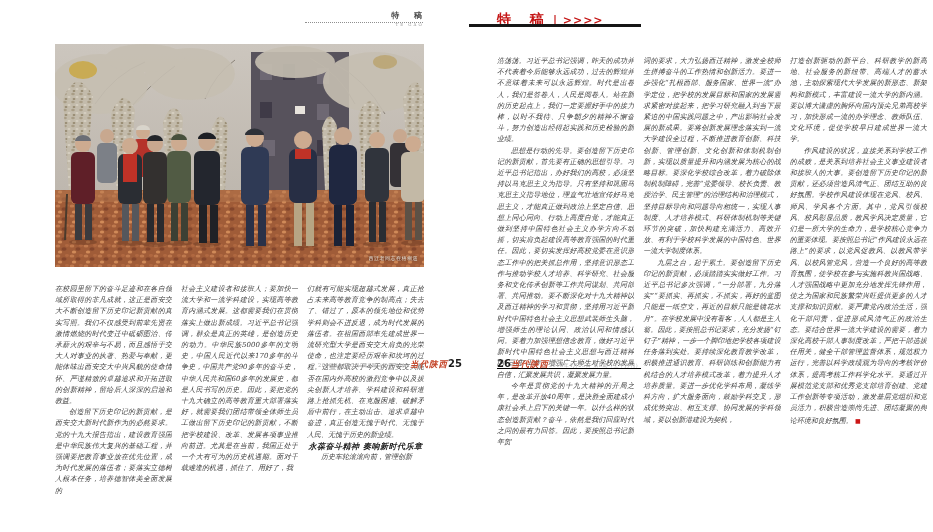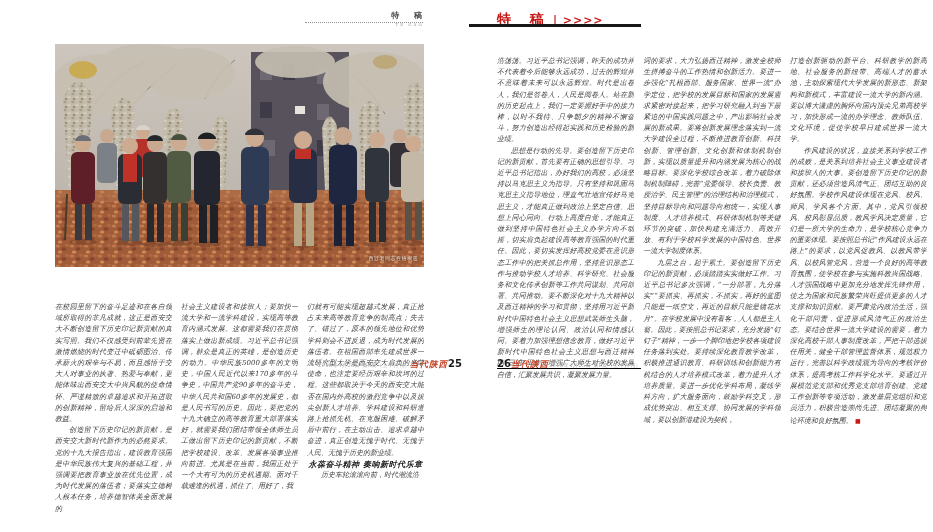--- a/index.html
+++ b/index.html
@@ -20,21 +20,21 @@
 
   
   .photo-wrap{position:absolute;left:55px;top:44px;width:369px;height:223px;overflow:hidden;background:#c9c3bb;}
   .photo-caption{
     position:absolute;right:6px;bottom:6px;color:#f2ece4;font-size:5px;
     font-style:normal;letter-spacing:.5px;text-shadow:0 0 2px rgba(60,30,10,.8);
   }
 
   
   .cols{position:absolute;display:flex;gap:9px;}
-  #lp-cols{left:55px;top:302px;width:369px;height:218px;}
+  #lp-cols{left:55px;top:284px;width:369px;height:218px;}
   #rp-cols{left:31px;top:56px;width:430px;height:468px;}
   .col{flex:1;overflow:hidden;}
   .bodytext{font-size:7px;line-height:11.2px;text-align:justify;color:#3c3c3c;font-style:italic;}
   .bodytext p{margin:0;text-indent:2em;}
   .bodytext p.cont{text-indent:0;}
   .subhead{
     font-weight:bold;font-size:8px;text-align:center;color:#1c1c1c;
     margin:6px 0 5px;text-indent:0 !important;letter-spacing:.5px;
   }
   .endmark{color:#cc1616;font-style:normal;font-size:6px;}
@@ -237,21 +237,21 @@
     <div class="col">
       <p class="cont">在校园里留下的奋斗足迹和在各自领域所取得的非凡成就，这正是西安交大不断创造留下历史印记新贡献的真实写照。我们不仅感受到前辈先贤在激情燃烧的时代变迁中砥砺图治、传承薪火的艰辛与不易，而且感悟于交大人对事业的执著、热爱与奉献，更能体味出西安交大中兴风貌的使命情怀、严谨精致的卓越追求和开拓进取的创新精神，留给后人深深的启迪和教益。</p>
       <p>创造留下历史印记的新贡献，是西安交大新时代新作为的必然要求。党的十九大报告指出，建设教育强国是中华民族伟大复兴的基础工程，并强调要把教育事业放在优先位置，成为时代发展的落伍者；要落实立德树人根本任务，培养德智体美全面发展的</p>
     </div>
     <div class="col">
       <p class="cont">社会主义建设者和接班人；要加快一流大学和一流学科建设，实现高等教育内涵式发展。这都需要我们在贯彻落实上做出新成绩。习近平总书记强调，群众是真正的英雄，是创造历史的动力。中华民族5000多年的文明史，中国人民近代以来170多年的斗争史，中国共产党90多年的奋斗史，中华人民共和国60多年的发展史，都是人民书写的历史。因此，要把党的十九大确立的高等教育重大部署落实好，就需要我们团结带领全体师生员工做出留下历史印记的新贡献，不断把学校建设、改革、发展各项事业推向前进。尤其是在当前，我国正处于一个大有可为的历史机遇期。面对千载难逢的机遇，抓住了、用好了，我</p>
     </div>
     <div class="col">
       <p class="cont">们就有可能实现超越式发展，真正抢占未来高等教育竞争的制高点；失去了、错过了，原本的领先地位和优势学科则会不进反退，成为时代发展的落伍者。在祖国西部率先建成世界一流研究型大学是西安交大肩负的光荣使命，也注定要经历艰辛和坎坷的过程。这些都取决于今天的西安交大能否在国内外高校的激烈竞争中以及拔尖创新人才培养、学科建设和科研道路上抢抓先机、在克服困难、破解矛盾中前行，在主动出击、追求卓越中奋进，真正创造无愧于时代、无愧于人民、无愧于历史的新业绩。</p>
       <p class="subhead">永葆奋斗精神 奏响新时代乐章</p>
-      <p>历史车轮滚滚向前，时代潮流浩</p>
+      <p>历史车轮滚滚向前，管理创新</p>
     </div>
   </div>
 
   <div class="footer" id="lp-footer">
     <span class="issue">2018年4月25日 第8期（上半月刊）</span>
     <span class="maglogo">当代陕西</span>
     <span class="pagenum">25</span>
   </div>
 </div>
 
@@ -259,20 +259,21 @@
 
   <div class="rp-header">
     <span class="rp-title">特 稿</span><span class="rp-arrows">| &gt;&gt;&gt;&gt;</span>
   </div>
   <div class="rp-rule"></div>
 
   <div class="cols bodytext" id="rp-cols">
     <div class="col">
       <p class="cont">浩荡荡。习近平总书记强调，昨天的成功并不代表着今后能够永远成功，过去的辉煌并不意味着未来可以永远辉煌。时代是出卷人，我们是答卷人，人民是阅卷人。站在新的历史起点上，我们一定要握好手中的接力棒，以时不我待、只争朝夕的精神不懈奋斗，努力创造出经得起实践和历史检验的新业绩。</p>
       <p>思想是行动的先导。要创造留下历史印记的新贡献，首先要有正确的思想引导。习近平总书记指出，办好我们的高校，必须坚持以马克思主义为指导。只有坚持和巩固马克思主义指导地位，理直气壮地宣传好马克思主义，才能真正做到政治上坚定自信、思想上同心同向、行动上高度自觉，才能真正做到坚持中国特色社会主义办学方向不动摇，切实肩负起建设高等教育强国的时代重任。因此，要切实发挥好高校党委在意识形态工作中的把关抓总作用，坚持意识形态工作与推动学校人才培养、科学研究、社会服务和文化传承创新等工作共同谋划、共同部署、共同推动。要不断深化对十九大精神以及西迁精神的学习和贯彻，坚持用习近平新时代中国特色社会主义思想武装师生头脑，增强师生的理论认同、政治认同和情感认同。要着力加强理想信念教育，做好习近平新时代中国特色社会主义思想与西迁精神的“三进”工作，增强广大师生对学校的发展自信，汇聚发展共识，凝聚发展力量。</p>
+      <p>今年是贯彻党的十九大精神的开局之年，是改革开放40周年，是决胜全面建成小康社会承上启下的关键一年。以什么样的状态创造新贡献？奋斗，依然是我们回应时代之问的最有力回答。因此，要按照总书记新年贺</p>
     </div>
     <div class="col">
       <p class="cont">词的要求，大力弘扬西迁精神，激发全校师生拼搏奋斗的工作热情和创新活力。要进一步强化“扎根西部、服务国家、世界一流”办学定位，把学校的发展目标和国家的发展需求紧密对接起来，把学习研究融入到当下最紧迫的中国实践问题之中，产出影响社会发展的新成果。要将创新发展理念落实到一流大学建设全过程，不断推进教育创新、科技创新、管理创新、文化创新和体制机制创新，实现以质量提升和内涵发展为核心的战略目标。要深化学校综合改革，着力破除体制机制障碍，完善“党委领导、校长负责、教授治学、民主管理”的治理结构和治理模式，坚持目标导向和问题导向相统一，实现人事制度、人才培养模式、科研体制机制等关键环节的突破，加快构建充满活力、高效开放、有利于学校科学发展的中国特色、世界一流大学制度体系。</p>
       <p>九层之台，起于累土。要创造留下历史印记的新贡献，必须踏踏实实做好工作。习近平总书记多次强调，“一分部署，九分落实”“要抓实、再抓实，不抓实，再好的蓝图只能是一纸空文，再近的目标只能是镜花水月”。在学校发展中没有看客，人人都是主人翁。因此，要按照总书记要求，充分发扬“钉钉子”精神，一步一个脚印地把学校各项建设任务落到实处。要持续深化教育教学改革，积极推进通识教育、科研训练和创新能力有机结合的人才培养模式改革，着力提升人才培养质量。要进一步优化学科布局，凝练学科方向，扩大服务面向，鼓励学科交叉，形成优势突出、相互支撑、协同发展的学科领域，要以创新港建设为契机，</p>
     </div>
     <div class="col">
       <p class="cont">打造创新驱动的新平台、科研教学的新高地、社会服务的新纽带、高端人才的蓄水池，主动探索现代大学发展的新形态、新架构和新模式，丰富建设一流大学的新内涵。要以博大谦虚的胸怀向国内顶尖兄弟高校学习，加快形成一流的办学理念、教师队伍、文化环境，促使学校早日建成世界一流大学。</p>
       <p><span>作风建设的状况，直接关系到学校工作的成败，是关系到培养社会主义事业建设者和接班人的大事。要创造留下历史印记的新贡献，还必须营造风清气正、团结互助的良好氛围。学校作风建设体现在党风、校风、师风、学风各个方面。其中，党风引领校风、校风彰显品质，教风学风决定质量，它们是一所大学的生命力，是学校核心竞争力的重要体现。要按照总书记“作风建设永远在路上”的要求，以党风促教风、以教风带学风、以校风管党风，营造一个良好的高等教育氛围，使学校在参与实施科教兴国战略、人才强国战略中更加充分地发挥先锋作用，使之为国家和民族繁荣兴旺提供更多的人才支撑和知识贡献。要严肃党内政治生活，强化干部问责，促进形成风清气正的政治生态。要结合世界一流大学建设的需要，着力深化高校干部人事制度改革，严把干部选拔任用关，健全干部管理监督体系，规范权力运行，完善以科学政绩观为导向的考核评价体系，提高考核工作科学化水平。要通过开展模范党支部和优秀党支部培育创建、党建工作创新等专项活动，激发基层党组织和党员活力，积极营造崇尚先进、团结凝聚的舆论环境和良好氛围。</span>
         <span class="endmark">■</span></p>
     </div>

